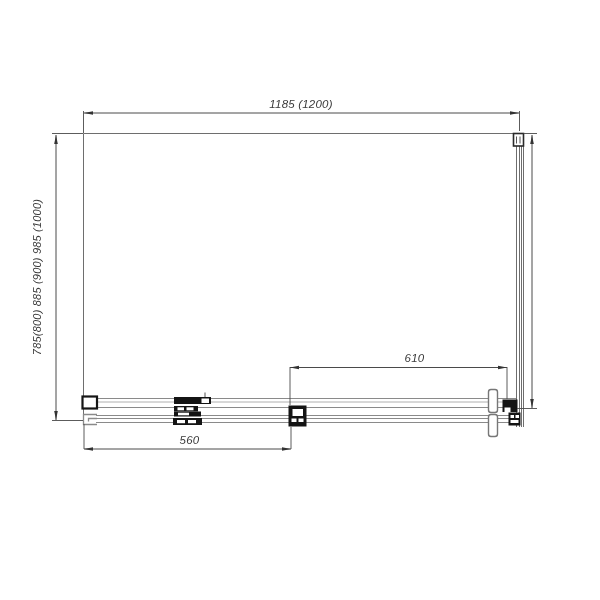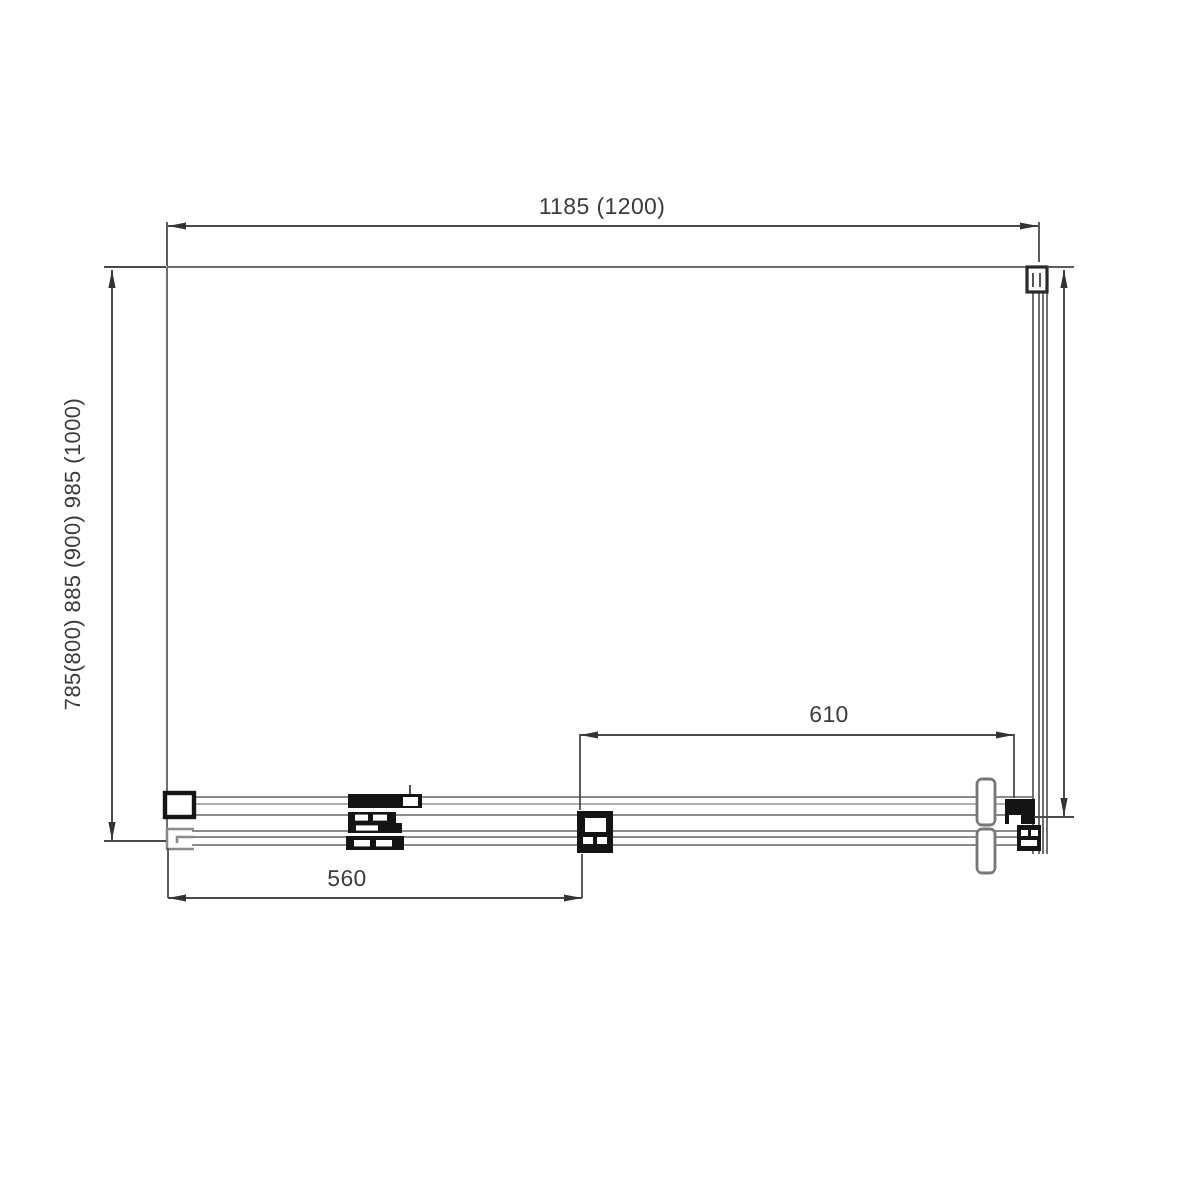--- a/index.html
+++ b/index.html
@@ -1,31 +1,32 @@
 <!DOCTYPE html>
 <html><head>
 <meta charset="utf-8">
 <style>
   html,body{margin:0;padding:0;background:#fff;}
   .stage{
     position:relative;width:600px;height:600px;background:#ffffff;overflow:hidden;
     font-family:"Liberation Sans", sans-serif;
+    font-style:italic;
   }
   .drawing-svg{position:absolute;left:0;top:0;}
   .dim-label{
     position:absolute;color:#3b3b3b;font-size:11.5px;line-height:14px;
     text-align:center;white-space:nowrap;letter-spacing:0.2px;
   }
   .dim-label.top-width{left:83px;top:97px;width:436px;}
   .dim-label.left-depth{
     left:-78px;top:270px;width:230px;height:14px;
     transform:rotate(-90deg);transform-origin:center;font-size:11px;
   }
   .dim-label.inner-610{left:306px;top:351px;width:217px;}
-  .dim-label.inner-560{left:84px;top:433px;width:179px;}
+  .dim-label.inner-560{left:100px;top:433px;width:179px;}
 </style>
 </head>
 <body>
 
 <div class="stage">
 
   <svg class="drawing-svg" width="600" height="600" viewBox="0 0 600 600">
 
     <g stroke="#6e6e6e" stroke-width="1" fill="none">
       <path d="M83.5,133.5 H523.5"></path>

